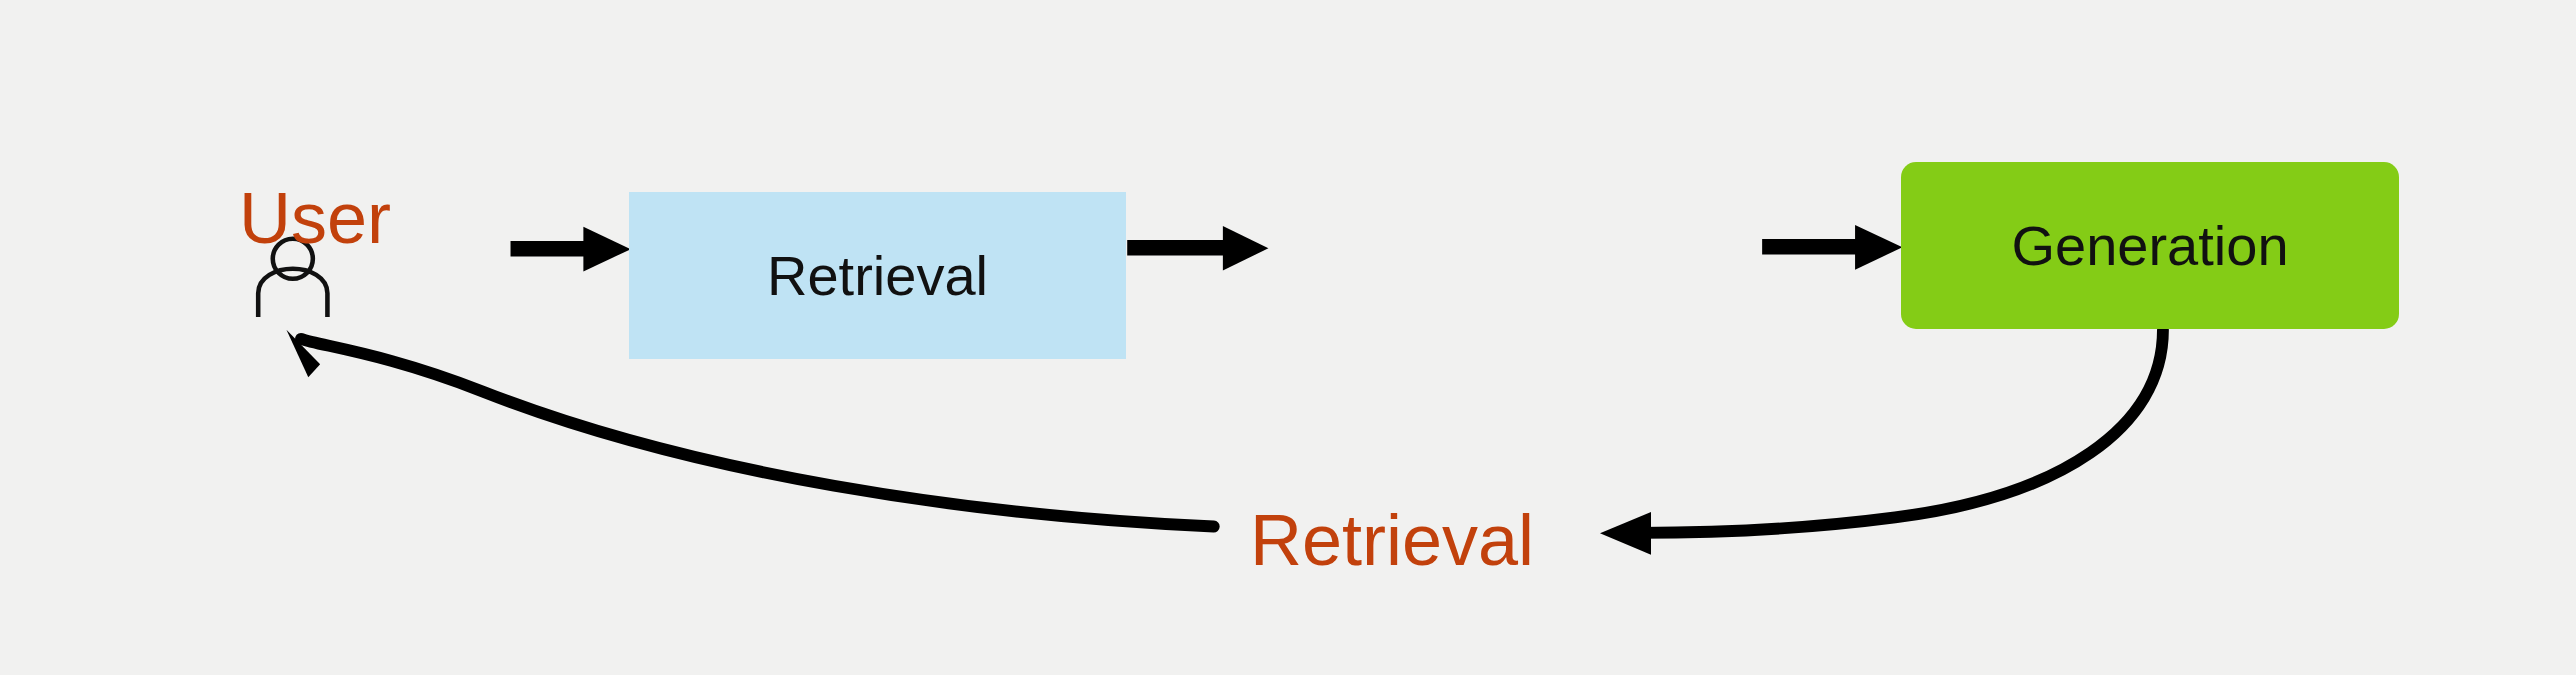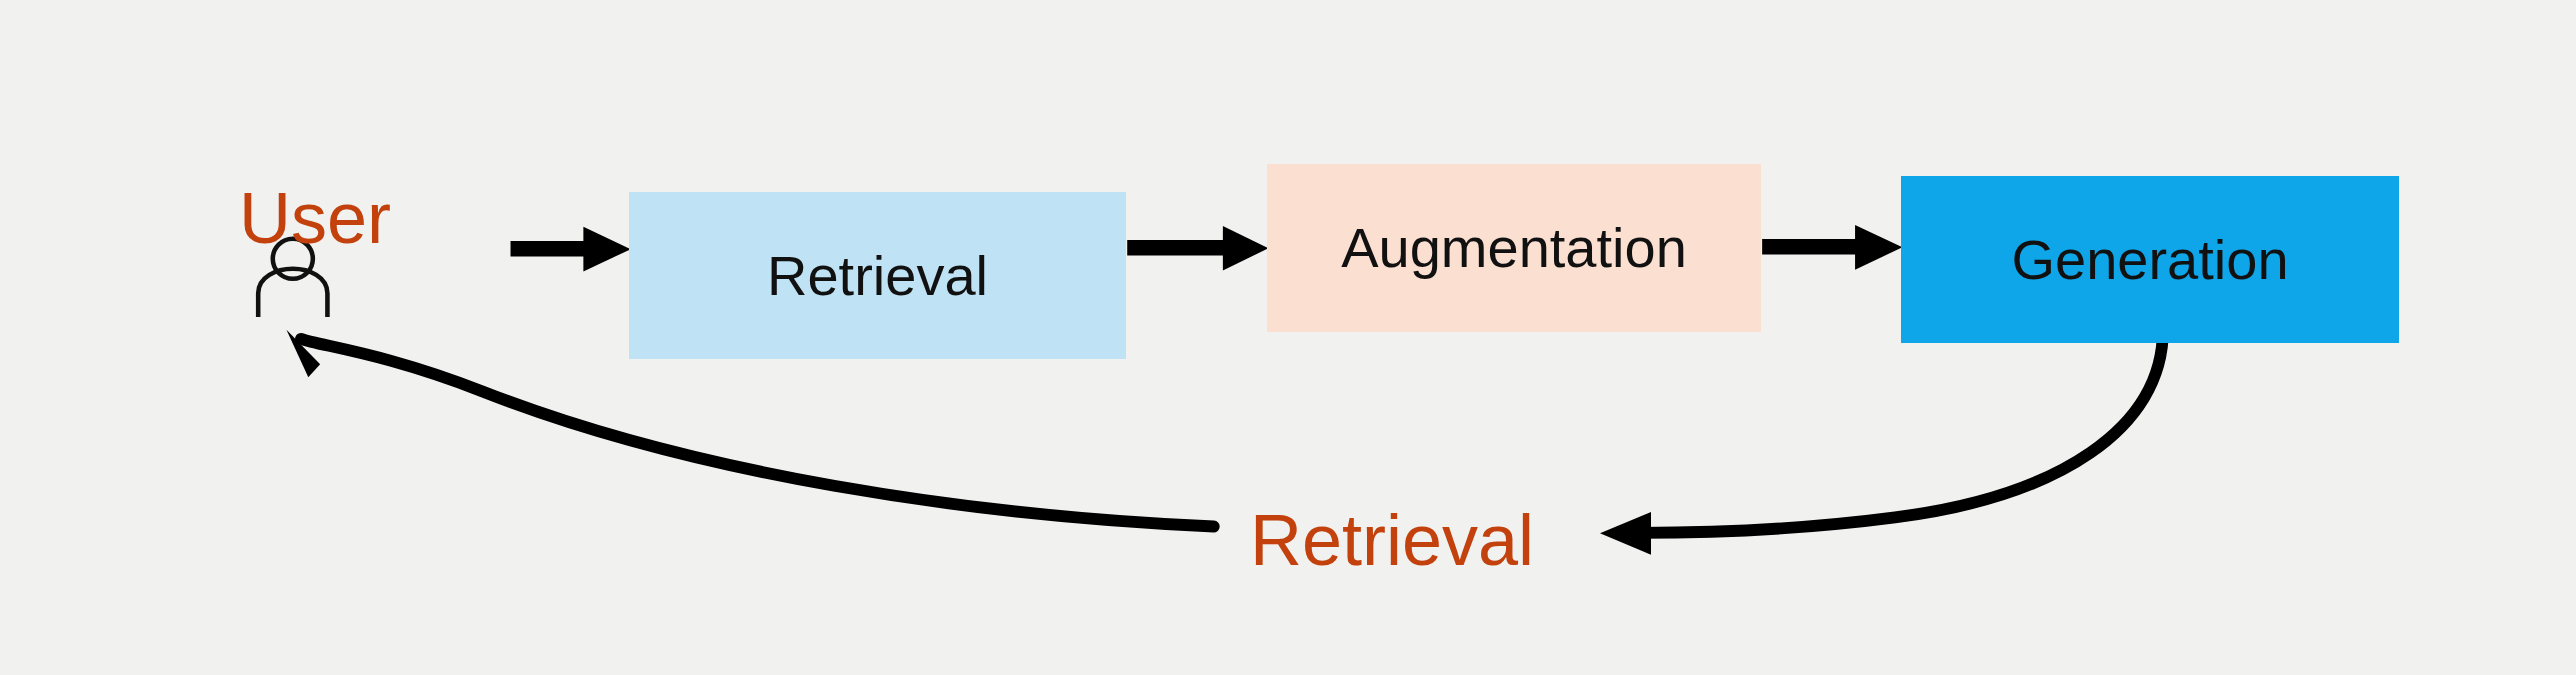--- a/index.html
+++ b/index.html
@@ -51,22 +51,23 @@
   #box-retrieval {
     left: 629px;  top: 166px;  width: 497px;  height: 167px;
     background: #bfe3f4;
     margin-top: 26px;
   }
   #box-augmentation {
     left: 1267px; top: 164px;  width: 494px;  height: 168px;
     background: #fbe0d2;
   }
   #box-generation {
-    left: 1901px; top: 176px;  width: 498px;  height: 167px;
-    background: #0ea5e9;
+    left: 1901px; top: 162px;  width: 498px;  height: 167px;
+    background: #84cc16;
+    border-radius: 15px;
   }
   #label-user {
     left: 239px;  top: 182px;
   }
   #label-response {
     left: 1250px; top: 504px;
   }
 </style>
 </head>
 <body>
@@ -111,23 +112,20 @@
                C 283 304, 303 295, 321 295
                C 339 295, 359 304, 359 322
                L 359 348" stroke="#111111" stroke-width="5" fill="none" stroke-linecap="butt"></path>
     </g>
   </svg>
 
   <div class="node-box" id="box-retrieval">
     <span class="node-label">Retrieval</span>
   </div>
 
-  <div class="node-box" id="box-augmentation">
-    <span class="node-label">Augmentation</span>
-  </div>
 
   <div class="node-box" id="box-generation">
     <span class="node-label">Generation</span>
   </div>
 
   <div class="plain-label" id="label-user">User</div>
 
   <div class="plain-label" id="label-response">Retrieval</div>
 
 </div>

